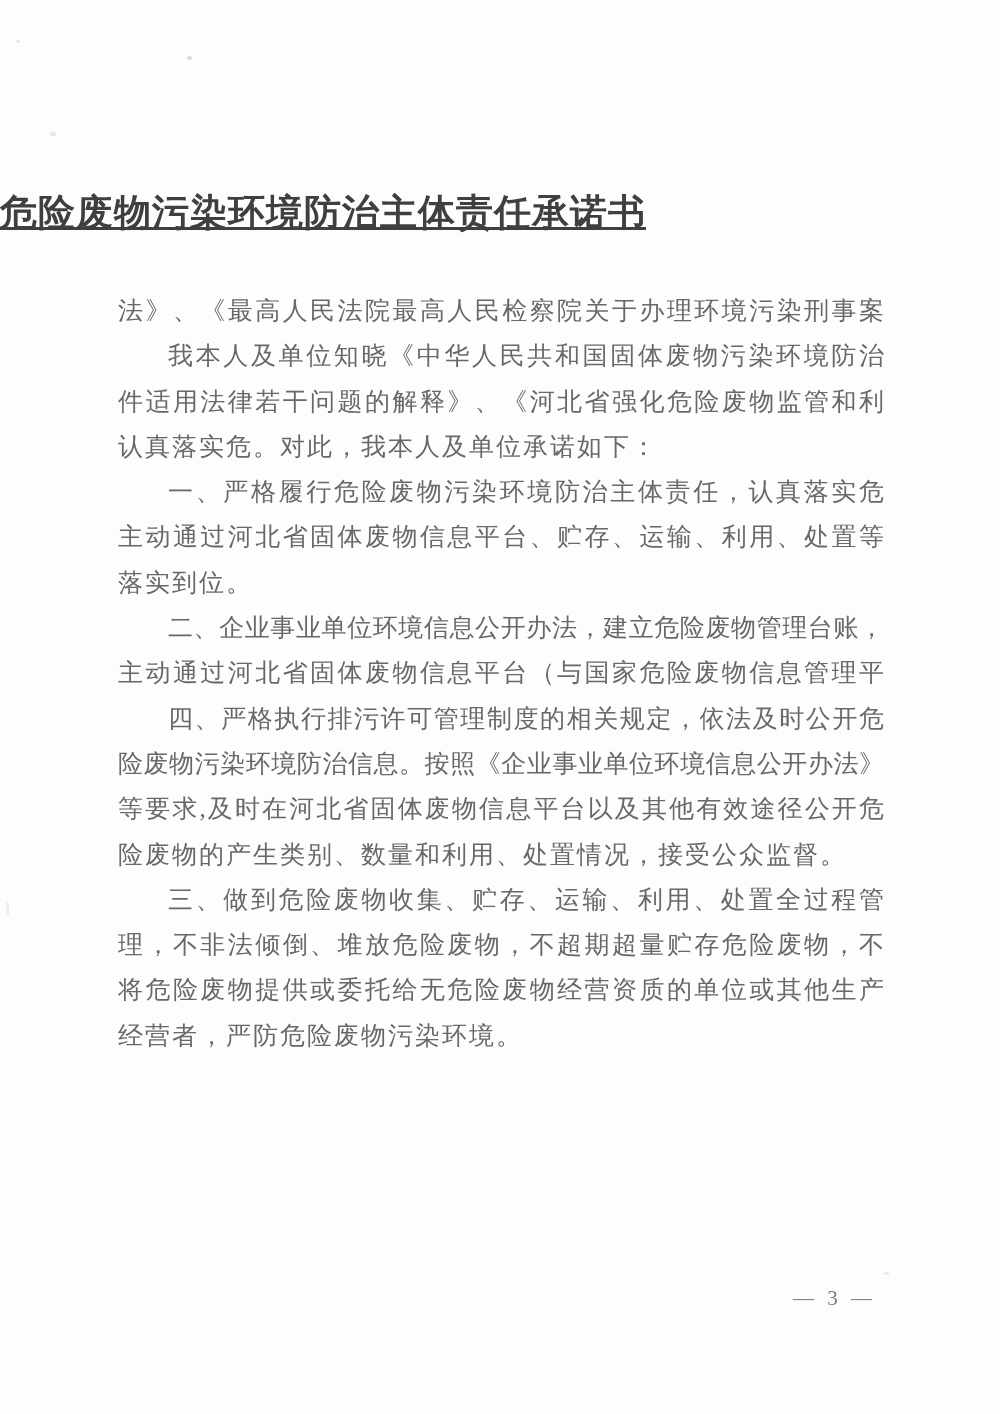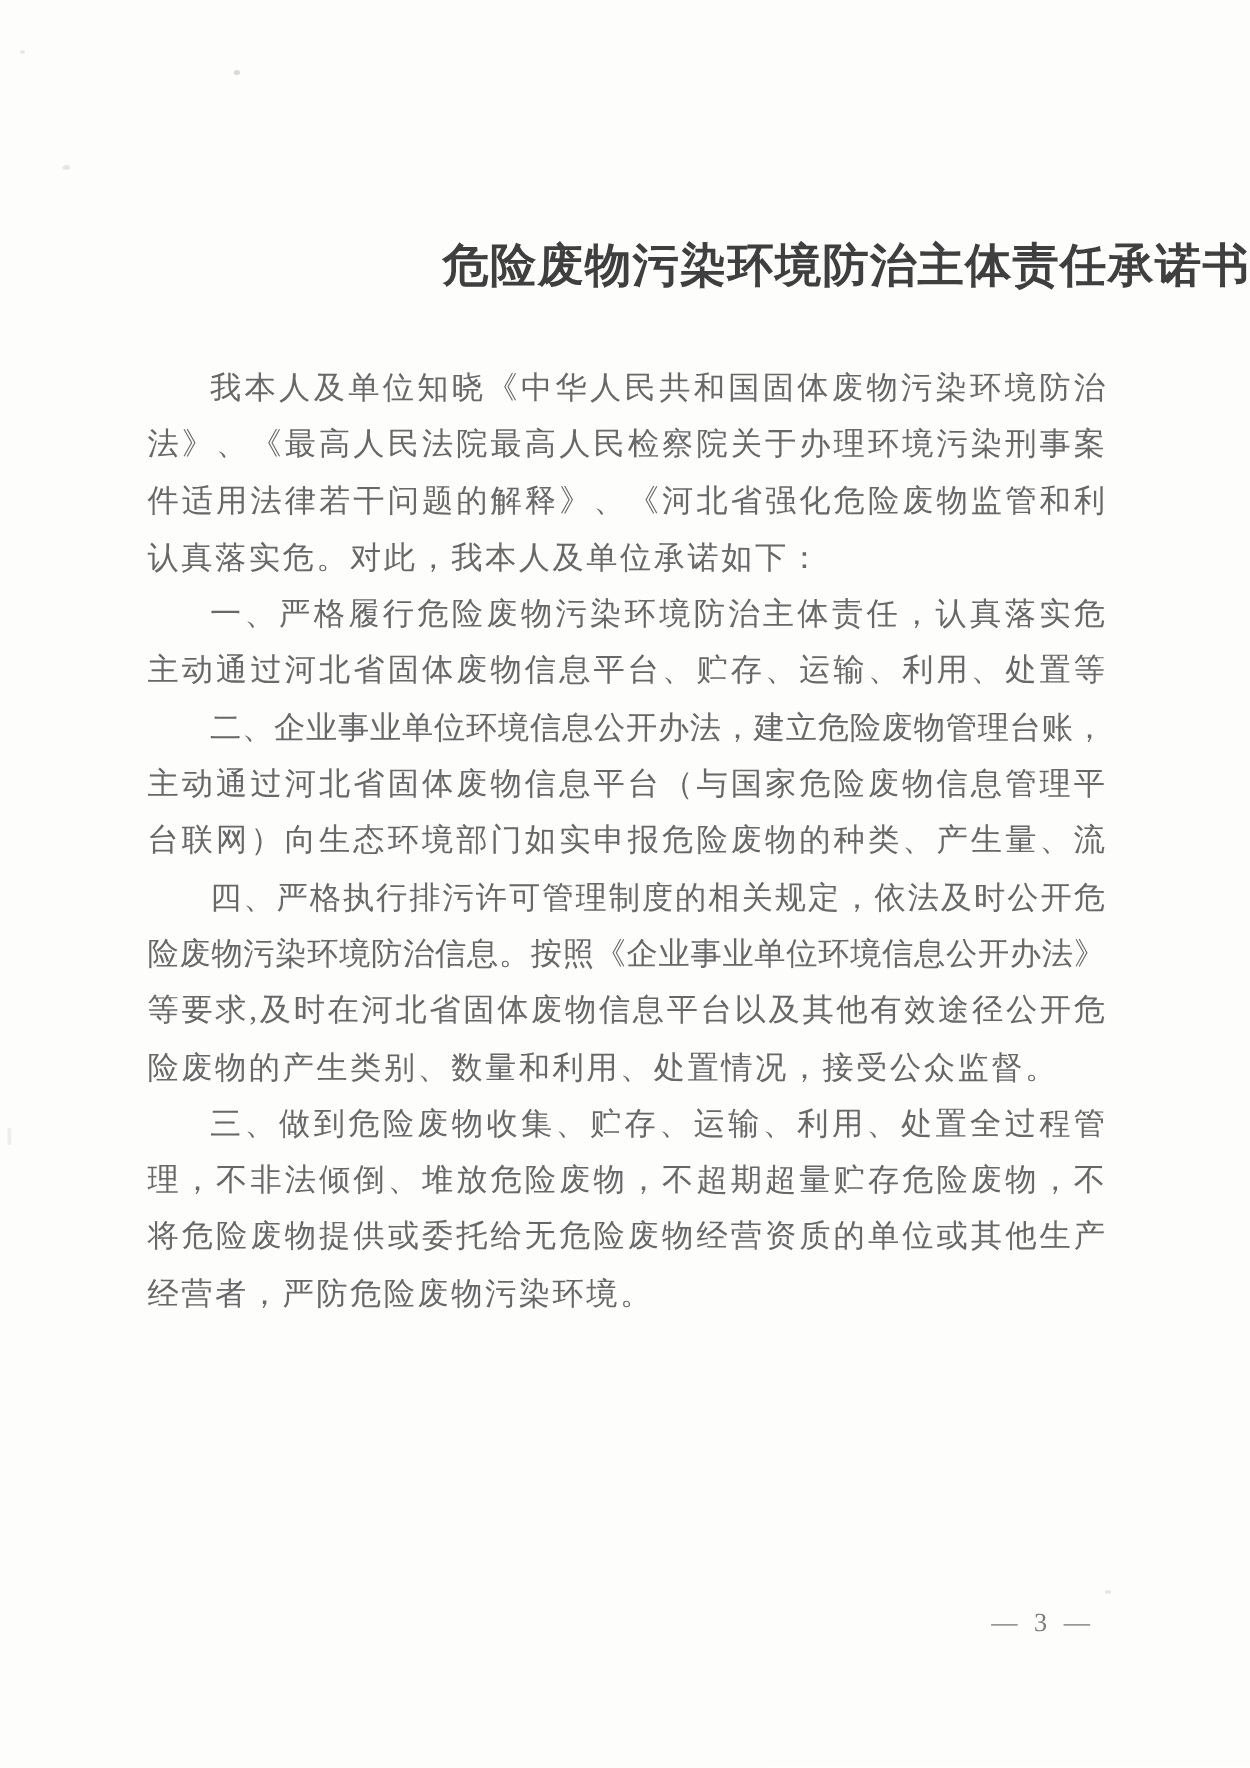--- a/index.html
+++ b/index.html
@@ -18,25 +18,26 @@
     width: 1000px;
     height: 1414px;
     background: var(--paper);
     overflow: hidden;
   }
   .title {
     position: absolute;
     top: 188px;
     left: 0;
     width: 100%;
-    text-align: right;
+    text-align: left;
     font-size: 37px;
     font-weight: bold;
     color: var(--ink-title);
     letter-spacing: 1px;
+    text-decoration: underline;
   }
   .body {
     position: absolute;
     top: 288px;
     left: 118px;
     width: 766px;
     font-size: 25px;
     color: var(--ink-body);
   }
   .para { margin: 0; }
@@ -82,33 +83,33 @@
   <div class="speck s1"></div>
   <div class="speck s2"></div>
   <div class="speck s3"></div>
   <div class="speck s4"></div>
   <div class="speck s5"></div>
 
   <h1 class="title">危险废物污染环境防治主体责任承诺书</h1>
 
   <main class="body" id="doc-body">
       <div class="para">
+        <div class="line">法》、《最高人民法院最高人民检察院关于办理环境污染刑事案</div>
         <div class="line first">我本人及单位知晓《中华人民共和国固体废物污染环境防治</div>
-        <div class="line">法》、《最高人民法院最高人民检察院关于办理环境污染刑事案</div>
         <div class="line">件适用法律若干问题的解释》、《河北省强化危险废物监管和利</div>
         <div class="line last">认真落实危。对此，我本人及单位承诺如下：</div>
       </div>
       <div class="para">
         <div class="line first">一、严格履行危险废物污染环境防治主体责任，认真落实危</div>
         <div class="line">主动通过河北省固体废物信息平台、贮存、运输、利用、处置等</div>
+        <div class="line last">落实到位。</div>
       </div>
       <div class="para">
         <div class="line first">二、企业事业单位环境信息公开办法，建立危险废物管理台账，</div>
         <div class="line">主动通过河北省固体废物信息平台（与国家危险废物信息管理平</div>
-        <div class="line">台联网）向生态环境部门如实申报危险废物的种类、产生量、流</div>
       </div>
       <div class="para">
         <div class="line first">四、严格执行排污许可管理制度的相关规定，依法及时公开危</div>
         <div class="line">险废物污染环境防治信息。按照《企业事业单位环境信息公开办法》</div>
         <div class="line">等要求,及时在河北省固体废物信息平台以及其他有效途径公开危</div>
         <div class="line last">险废物的产生类别、数量和利用、处置情况，接受公众监督。</div>
       </div>
       <div class="para">
         <div class="line first">三、做到危险废物收集、贮存、运输、利用、处置全过程管</div>
         <div class="line">理，不非法倾倒、堆放危险废物，不超期超量贮存危险废物，不</div>

